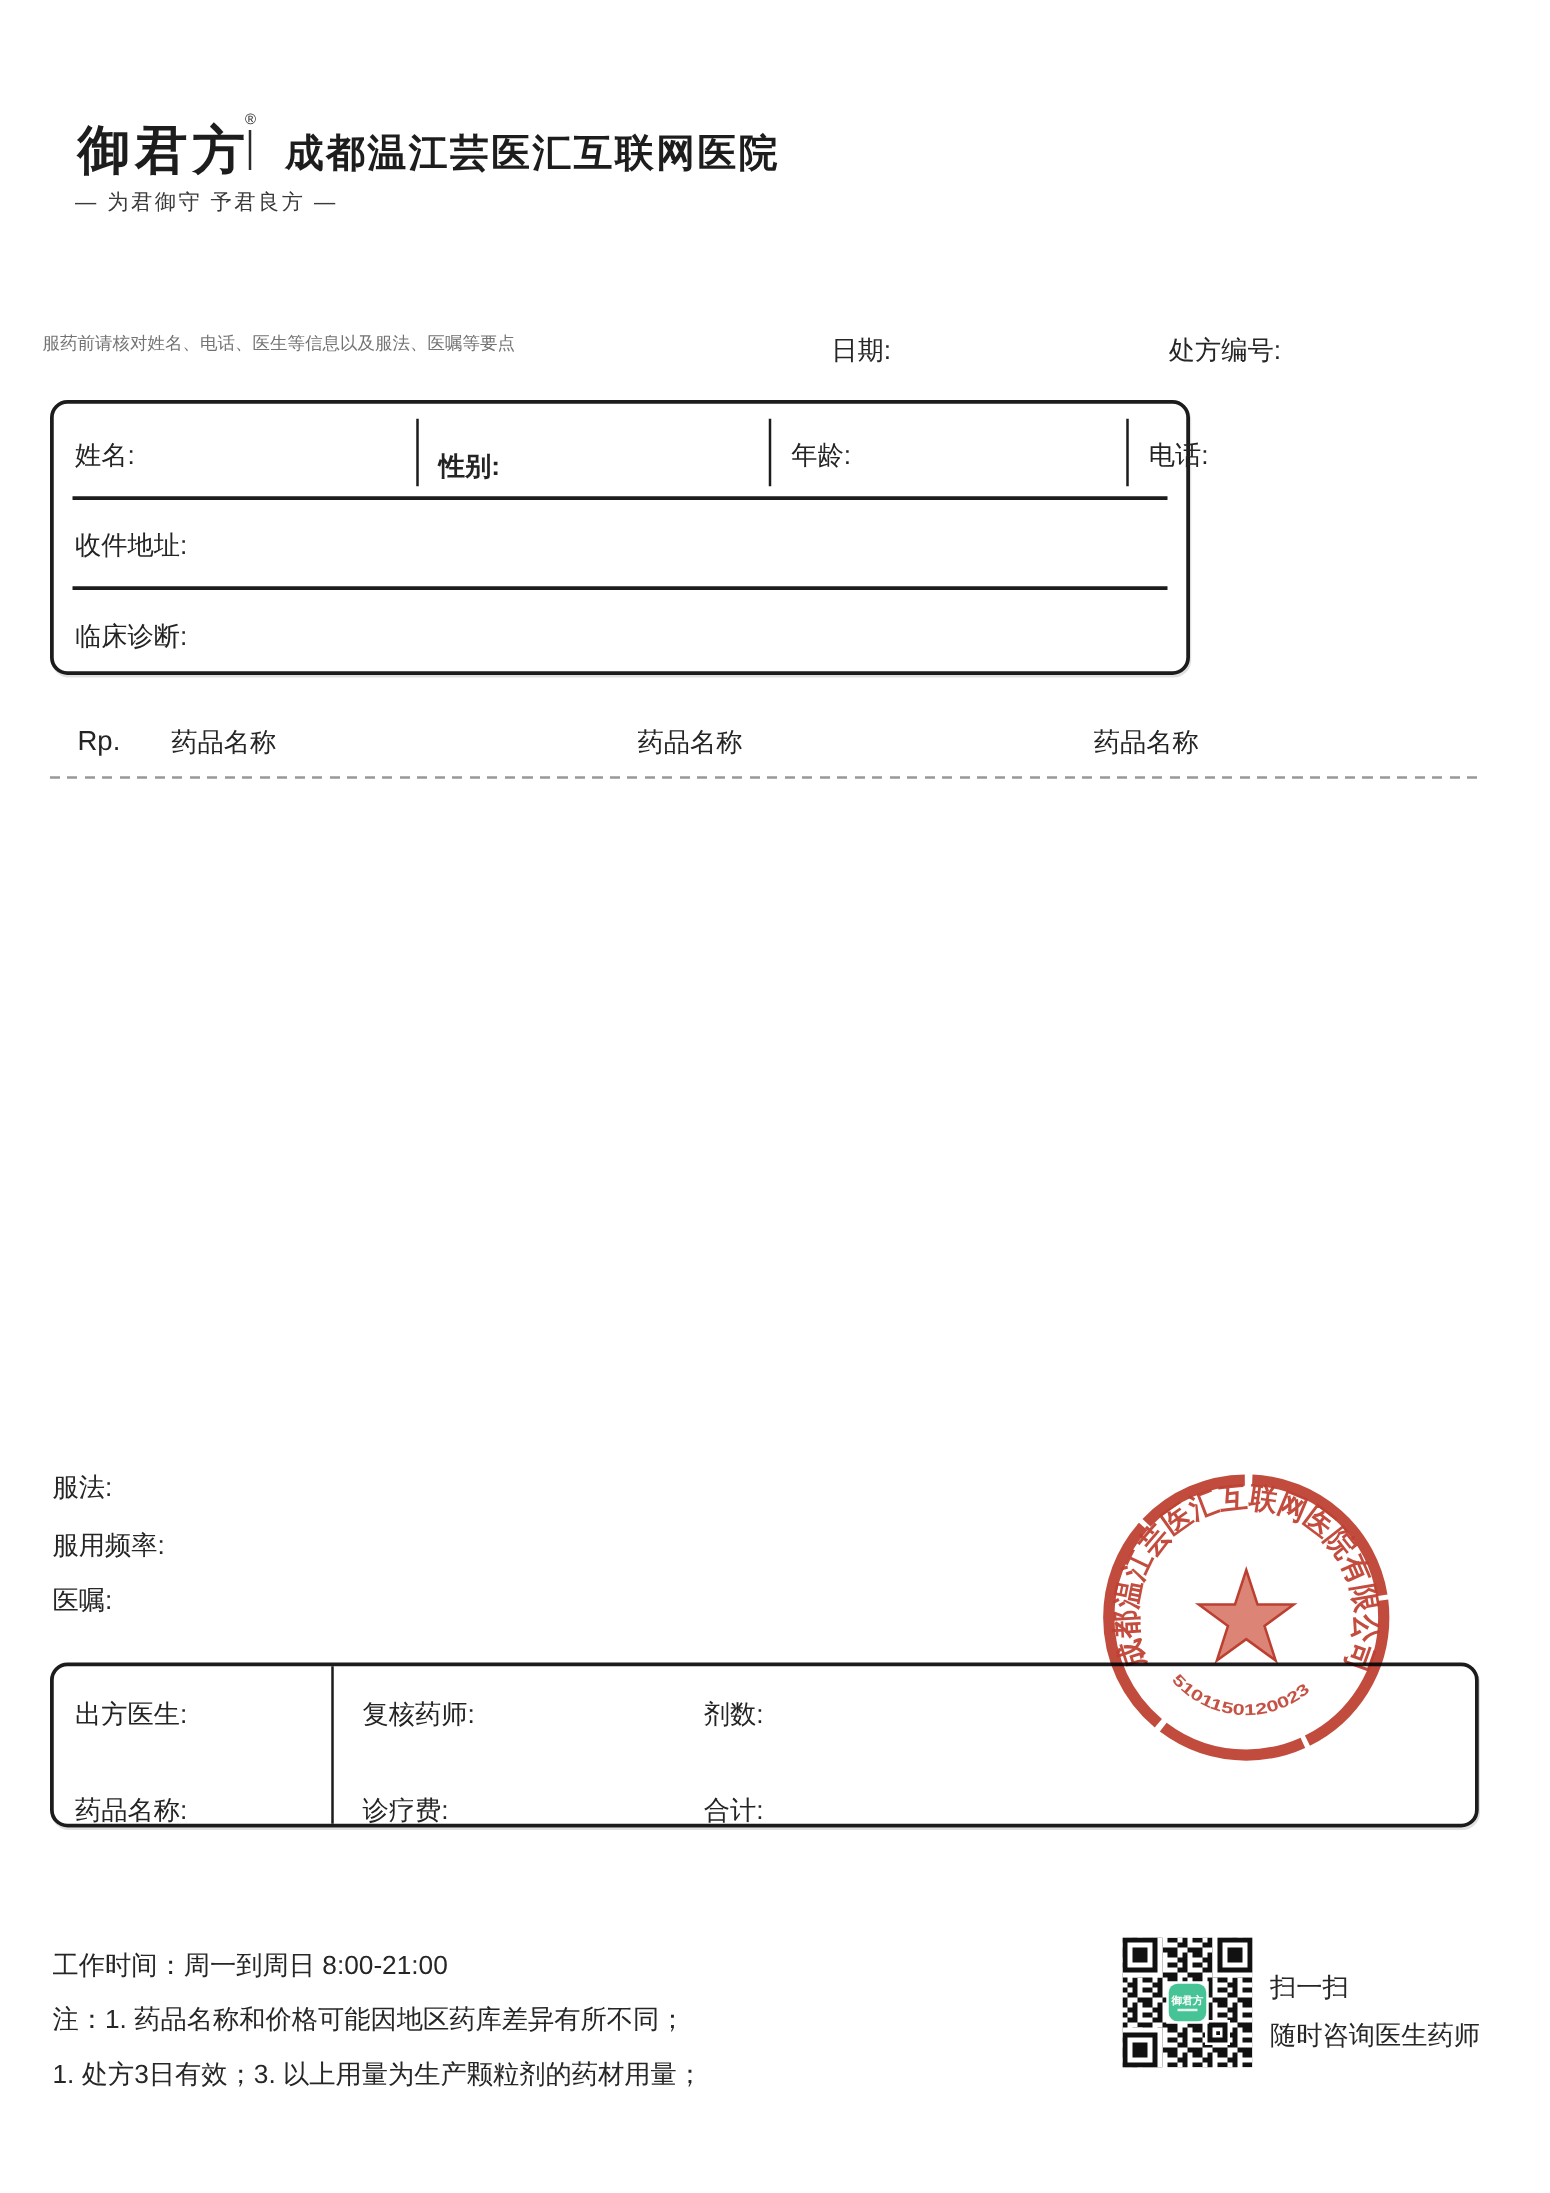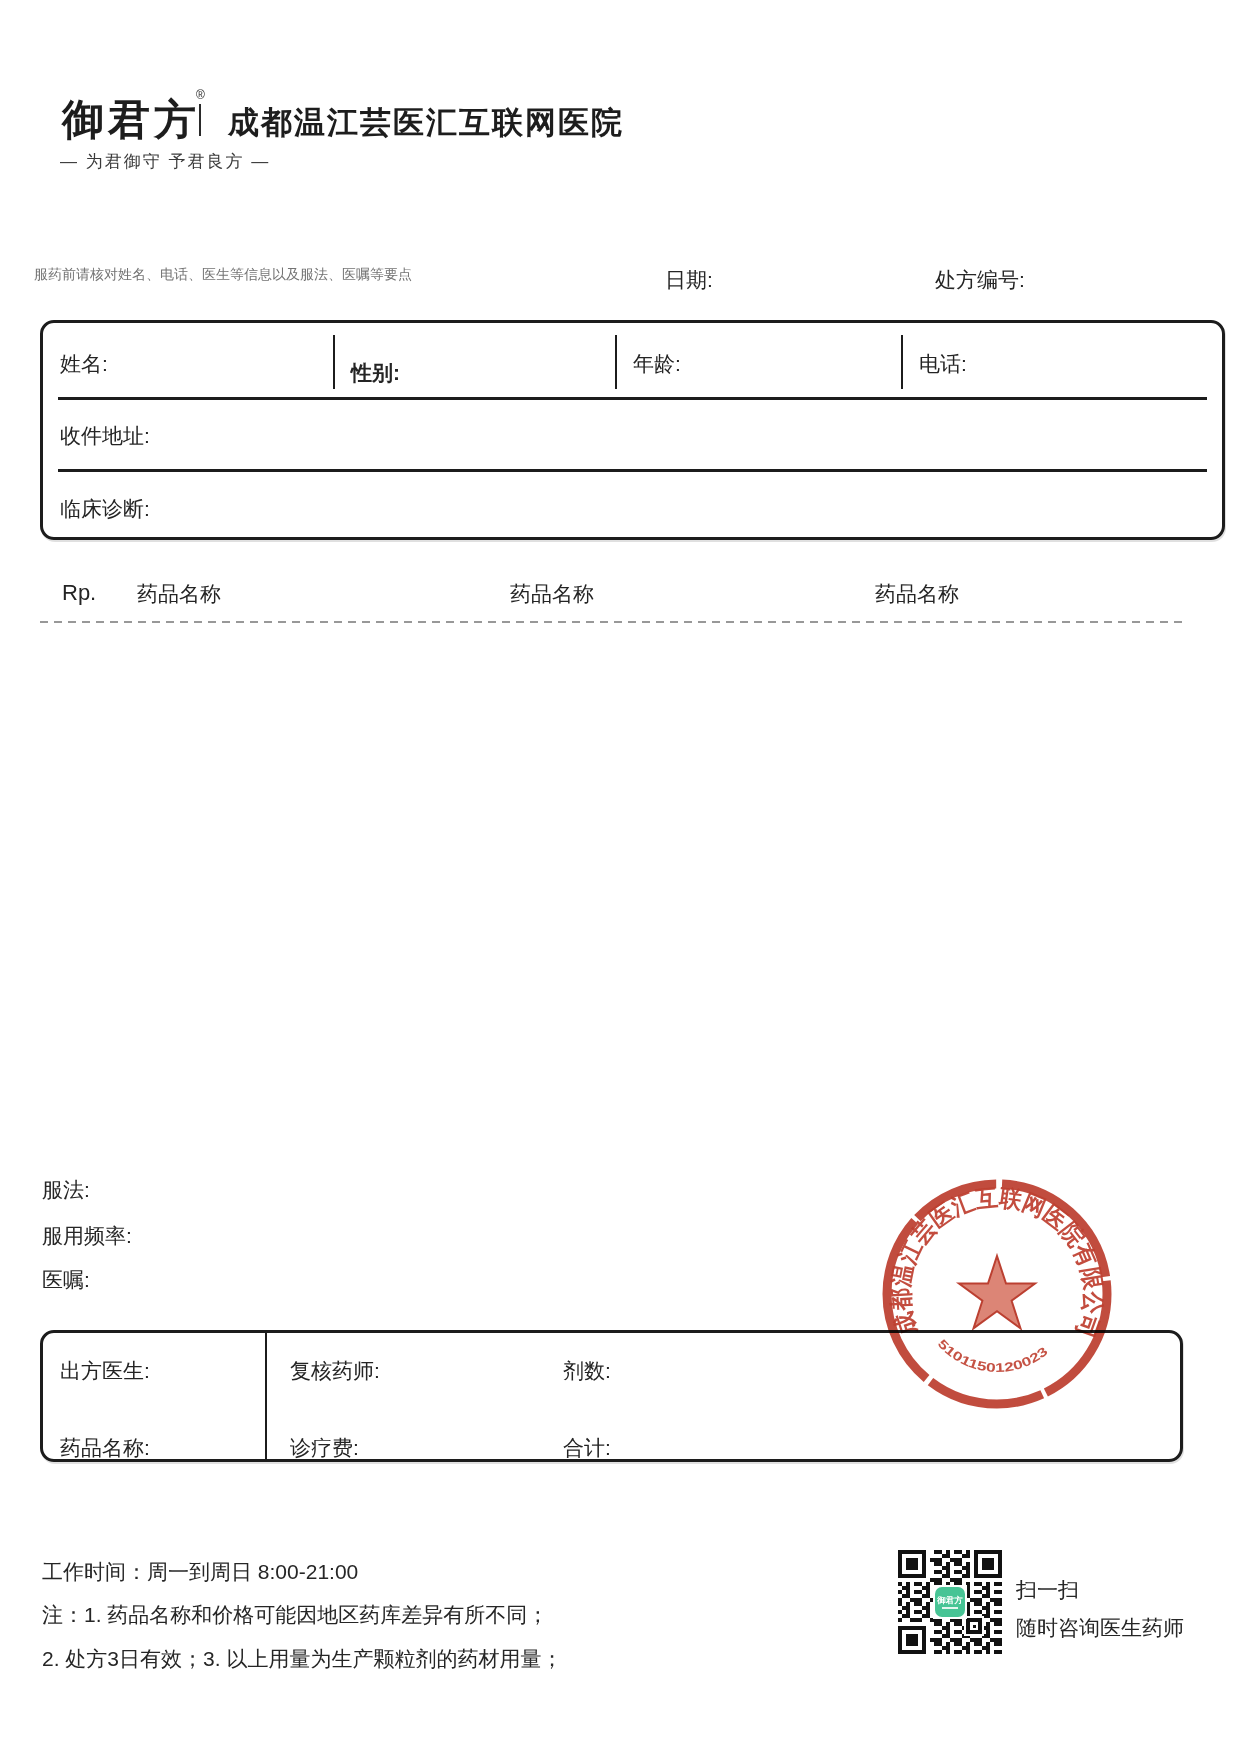--- a/index.html
+++ b/index.html
@@ -14,21 +14,21 @@
     font-size:42px;font-weight:bold;letter-spacing:4px;color:#1d1d1d;}
   .logo-reg{left:196px;top:88px;font-size:12px;color:#2a2a2a;}
   .logo-vbar{left:199px;top:104px;width:2px;height:32px;background:#2a2a2a;}
   .logo-tagline{left:60px;top:150px;font-size:17px;letter-spacing:2px;color:#3a3a3a;white-space:nowrap;}
   .hospital-title{left:228px;top:102px;font-size:31px;font-weight:bold;letter-spacing:2px;color:#1d1d1d;white-space:nowrap;}
   
   .notice{left:34px;top:266px;font-size:14px;color:#737373;white-space:nowrap;}
   .date-label{left:665px;top:266px;font-size:21px;}
   .rx-label{left:935px;top:266px;font-size:21px;}
   
-  .patient-box{left:40px;top:320px;width:1185px;height:220px;border:3px solid #1c1c1c;border-radius:14px;box-sizing:border-box;box-shadow:1px 2px 0 rgba(0,0,0,.12);}
+  .patient-box{left:40px;top:320px;width:912px;height:220px;border:3px solid #1c1c1c;border-radius:14px;box-sizing:border-box;box-shadow:1px 2px 0 rgba(0,0,0,.12);}
   .pb-label{position:absolute;font-size:21px;color:#242424;white-space:nowrap;}
   .pb-name{left:17px;top:27px;}
   .pb-gender{left:308px;top:36px;font-weight:bold;}
   .pb-age{left:590px;top:27px;}
   .pb-phone{left:876px;top:27px;}
   .vdiv{position:absolute;width:2px;top:12px;height:54px;background:#1c1c1c;}
   .vd1{left:290px;} .vd2{left:572px;} .vd3{left:858px;}
   .hline{position:absolute;left:15px;right:15px;height:2.5px;background:#1c1c1c;}
   .hl1{top:74px;} .hl2{top:146px;}
   .pb-address{left:17px;top:99px;}
@@ -120,21 +120,21 @@
   <text font-size="24" font-weight="bold" fill="#bb3525" fill-opacity="0.94" font-family="Liberation Sans, sans-serif">
     <textPath href="#seal-name-arc" startOffset="0" textLength="356" lengthAdjust="spacingAndGlyphs">成都温江芸医汇互联网医院有限公司</textPath>
   </text>
   <text font-size="12.5" font-weight="bold" fill="#bb3525" fill-opacity="0.9" font-family="Liberation Sans, sans-serif">
     <textPath href="#seal-serial-arc" startOffset="0" textLength="124" lengthAdjust="spacingAndGlyphs">5101150120023</textPath>
   </text>
 </svg>
 
 <div class="abs f-hours">工作时间：周一到周日 8:00-21:00</div>
 <div class="abs f-note1">注：1. 药品名称和价格可能因地区药库差异有所不同；</div>
-<div class="abs f-note2">2. 处方3日有效；3. 以上用量为生产颗粒剂的药材用量；</div>
+<div class="abs f-note2">1. 处方3日有效；3. 以上用量为生产颗粒剂的药材用量；</div>
 
 <svg class="abs qr" viewBox="0 0 104 104">
   <defs>
     <pattern id="qr-noise" width="20" height="20" patternUnits="userSpaceOnUse">
       <rect x="0" y="0" width="4" height="4" fill="#111"></rect>
       <rect x="8" y="0" width="4" height="8" fill="#111"></rect>
       <rect x="16" y="0" width="4" height="4" fill="#111"></rect>
       <rect x="4" y="4" width="4" height="4" fill="#111"></rect>
       <rect x="12" y="8" width="8" height="4" fill="#111"></rect>
       <rect x="0" y="8" width="4" height="8" fill="#111"></rect>

